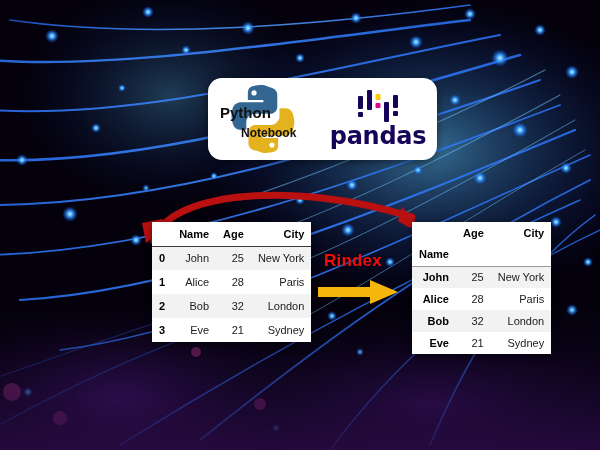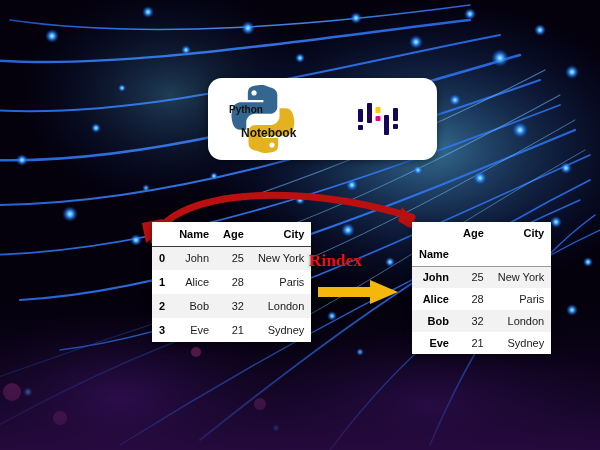--- a/index.html
+++ b/index.html
@@ -21,21 +21,21 @@
     background:#ffffff; border-radius:14px;
     box-shadow:0 2px 9px rgba(0,0,0,.55);
     display:flex; align-items:center;
   }
   #python-logo { position:relative; width:86px; height:74px; margin-left:12px; flex:0 0 auto; }
   #python-logo svg { display:block; }
   .py-word {
     position:absolute; font-weight:bold; color:#111;
     font-family:"Liberation Sans", sans-serif; white-space:nowrap;
   }
-  #py-word-top    { left:9px;  top:22px; font-size:10px; }
+  #py-word-top    { left:0;  top:22px; font-size:15px; }
   #py-word-bottom { left:21px; top:44px; font-size:12px; }
 
   #pandas-logo { margin-left:16px; width:112px; display:flex; flex-direction:column; align-items:center; }
   #pandas-mark { height:32px; }
   #pandas-word {
     font-family:"DejaVu Sans", sans-serif;
     font-size:24px; font-weight:600; color:#150458;
     letter-spacing:-.3px; line-height:1; margin-top:2px;
   }
 
@@ -60,25 +60,24 @@
 
   #table-left  { left:152px; top:222px; width:156px; }
   #table-right { left:412px; top:222px; width:126px; }
   #table-left  td, #table-left  th { height:24px; }
   #table-right td, #table-right th { height:22px; }
   #table-right thead tr.hdr-index th { border-bottom:1.4px solid #9a9a9a; text-align:left; padding-top:1px; padding-bottom:3px; }
   #table-right thead tr.hdr-main th { border-bottom:none; }
 
   
   #reindex-label {
-    position:absolute; left:309px; top:251px;
+    position:absolute; left:324px; top:251px;
     font-size:17px; font-weight:bold; color:#f50b0b;
     text-shadow:0 0 3px rgba(0,0,0,.7);
     letter-spacing:.2px;
-    font-family:Liberation Serif, serif;
   }
   #reindex-arrow { position:absolute; left:318px; top:280px; width:80px; height:24px; }
 </style>
 </head>
 <body>
 
 <div id="bg">
   <svg viewBox="0 0 600 450" preserveAspectRatio="none">
     <defs>
       <radialGradient id="gdot">
@@ -201,20 +200,21 @@
         <rect x="2" y="6" width="5" height="13" rx="1"></rect>
         <rect x="2" y="22" width="5" height="5" rx="1"></rect>
         <rect x="11" y="0" width="5" height="20" rx="1"></rect>
         <rect x="28" y="12" width="5" height="20" rx="1"></rect>
         <rect x="37" y="5" width="5" height="13" rx="1"></rect>
         <rect x="37" y="21" width="5" height="5" rx="1"></rect>
       </g>
       <rect x="19.5" y="4" width="5" height="6" rx="1" fill="#ffca00"></rect>
       <rect x="19.5" y="13" width="5" height="5" rx="1" fill="#e70488"></rect>
     </svg>
+    <div id="pandas-word">pandas</div>
   </div>
 </div>
 
 <svg id="curve-arrow" viewBox="0 0 300 70">
   <path d="M14 66 C 26 18, 150 4, 272 42" fill="none" stroke="#ba1010" stroke-width="7" stroke-linecap="round"></path>
   <polygon points="6,68 30,50 22,44 2,48" fill="#ba1010"></polygon>
   <polygon points="284,56 262,32 258,46 268,52" fill="#ba1010"></polygon>
 </svg>
 
 <table class="df" id="table-left">

